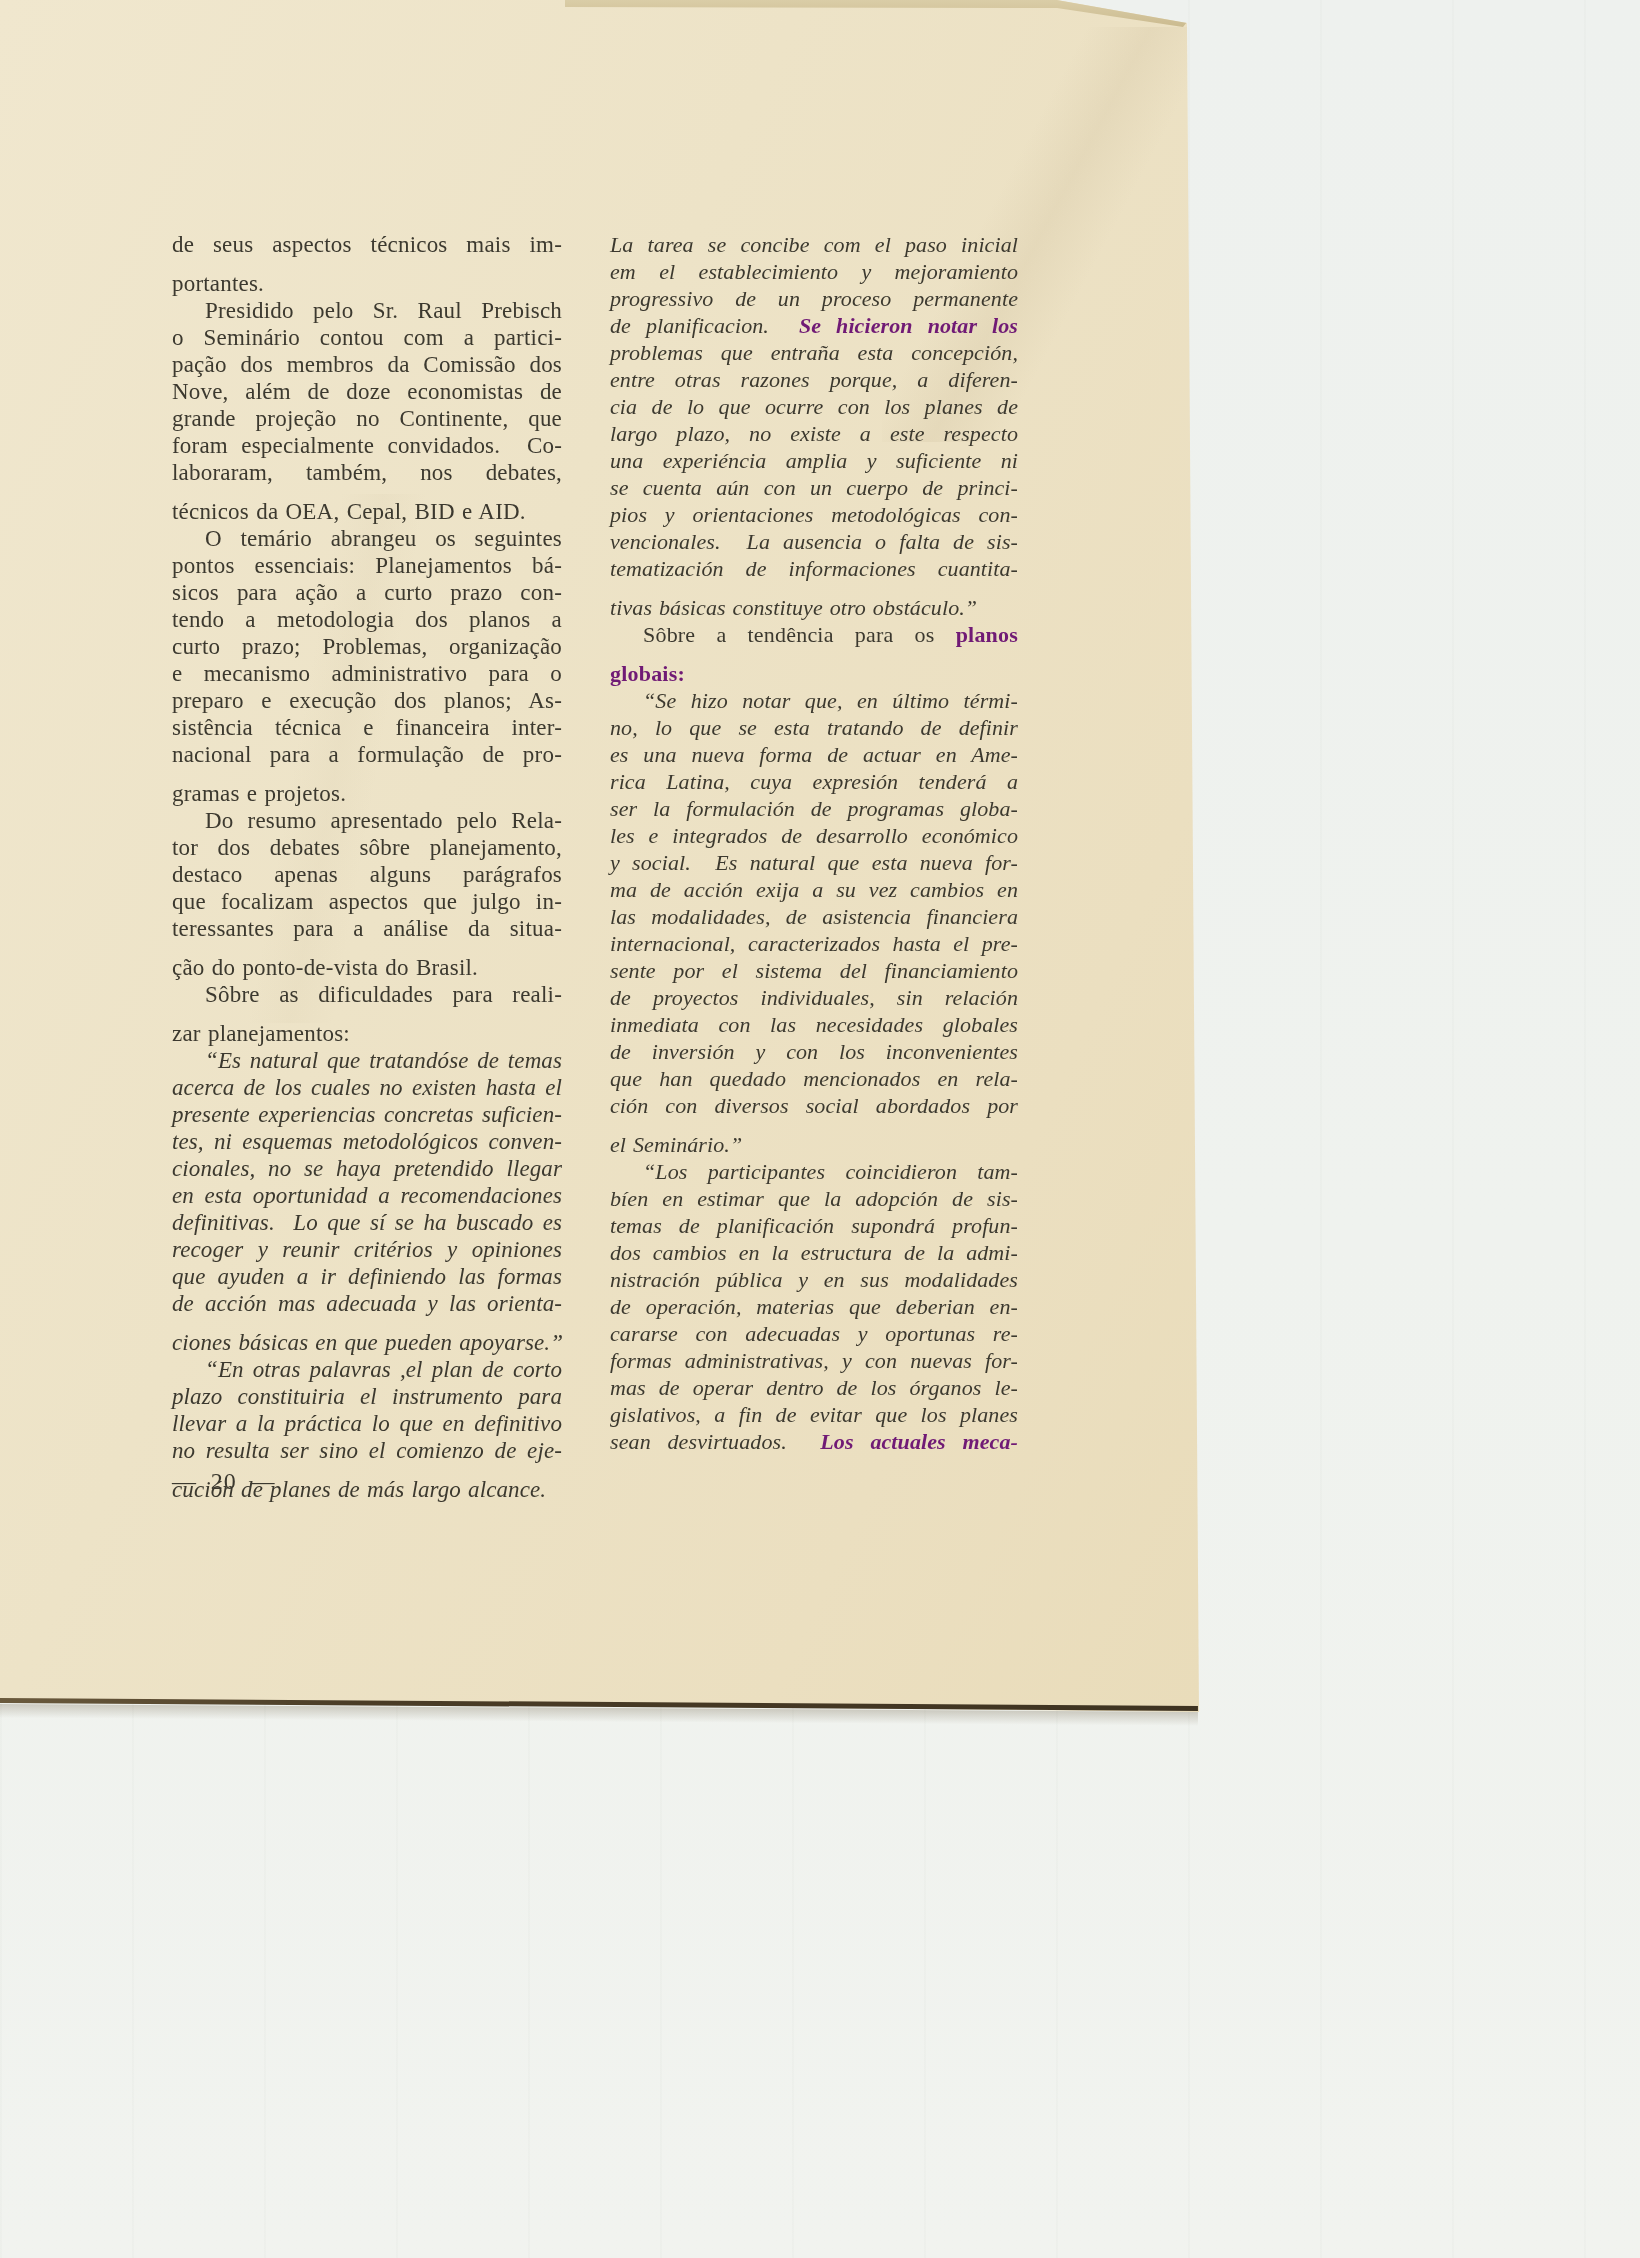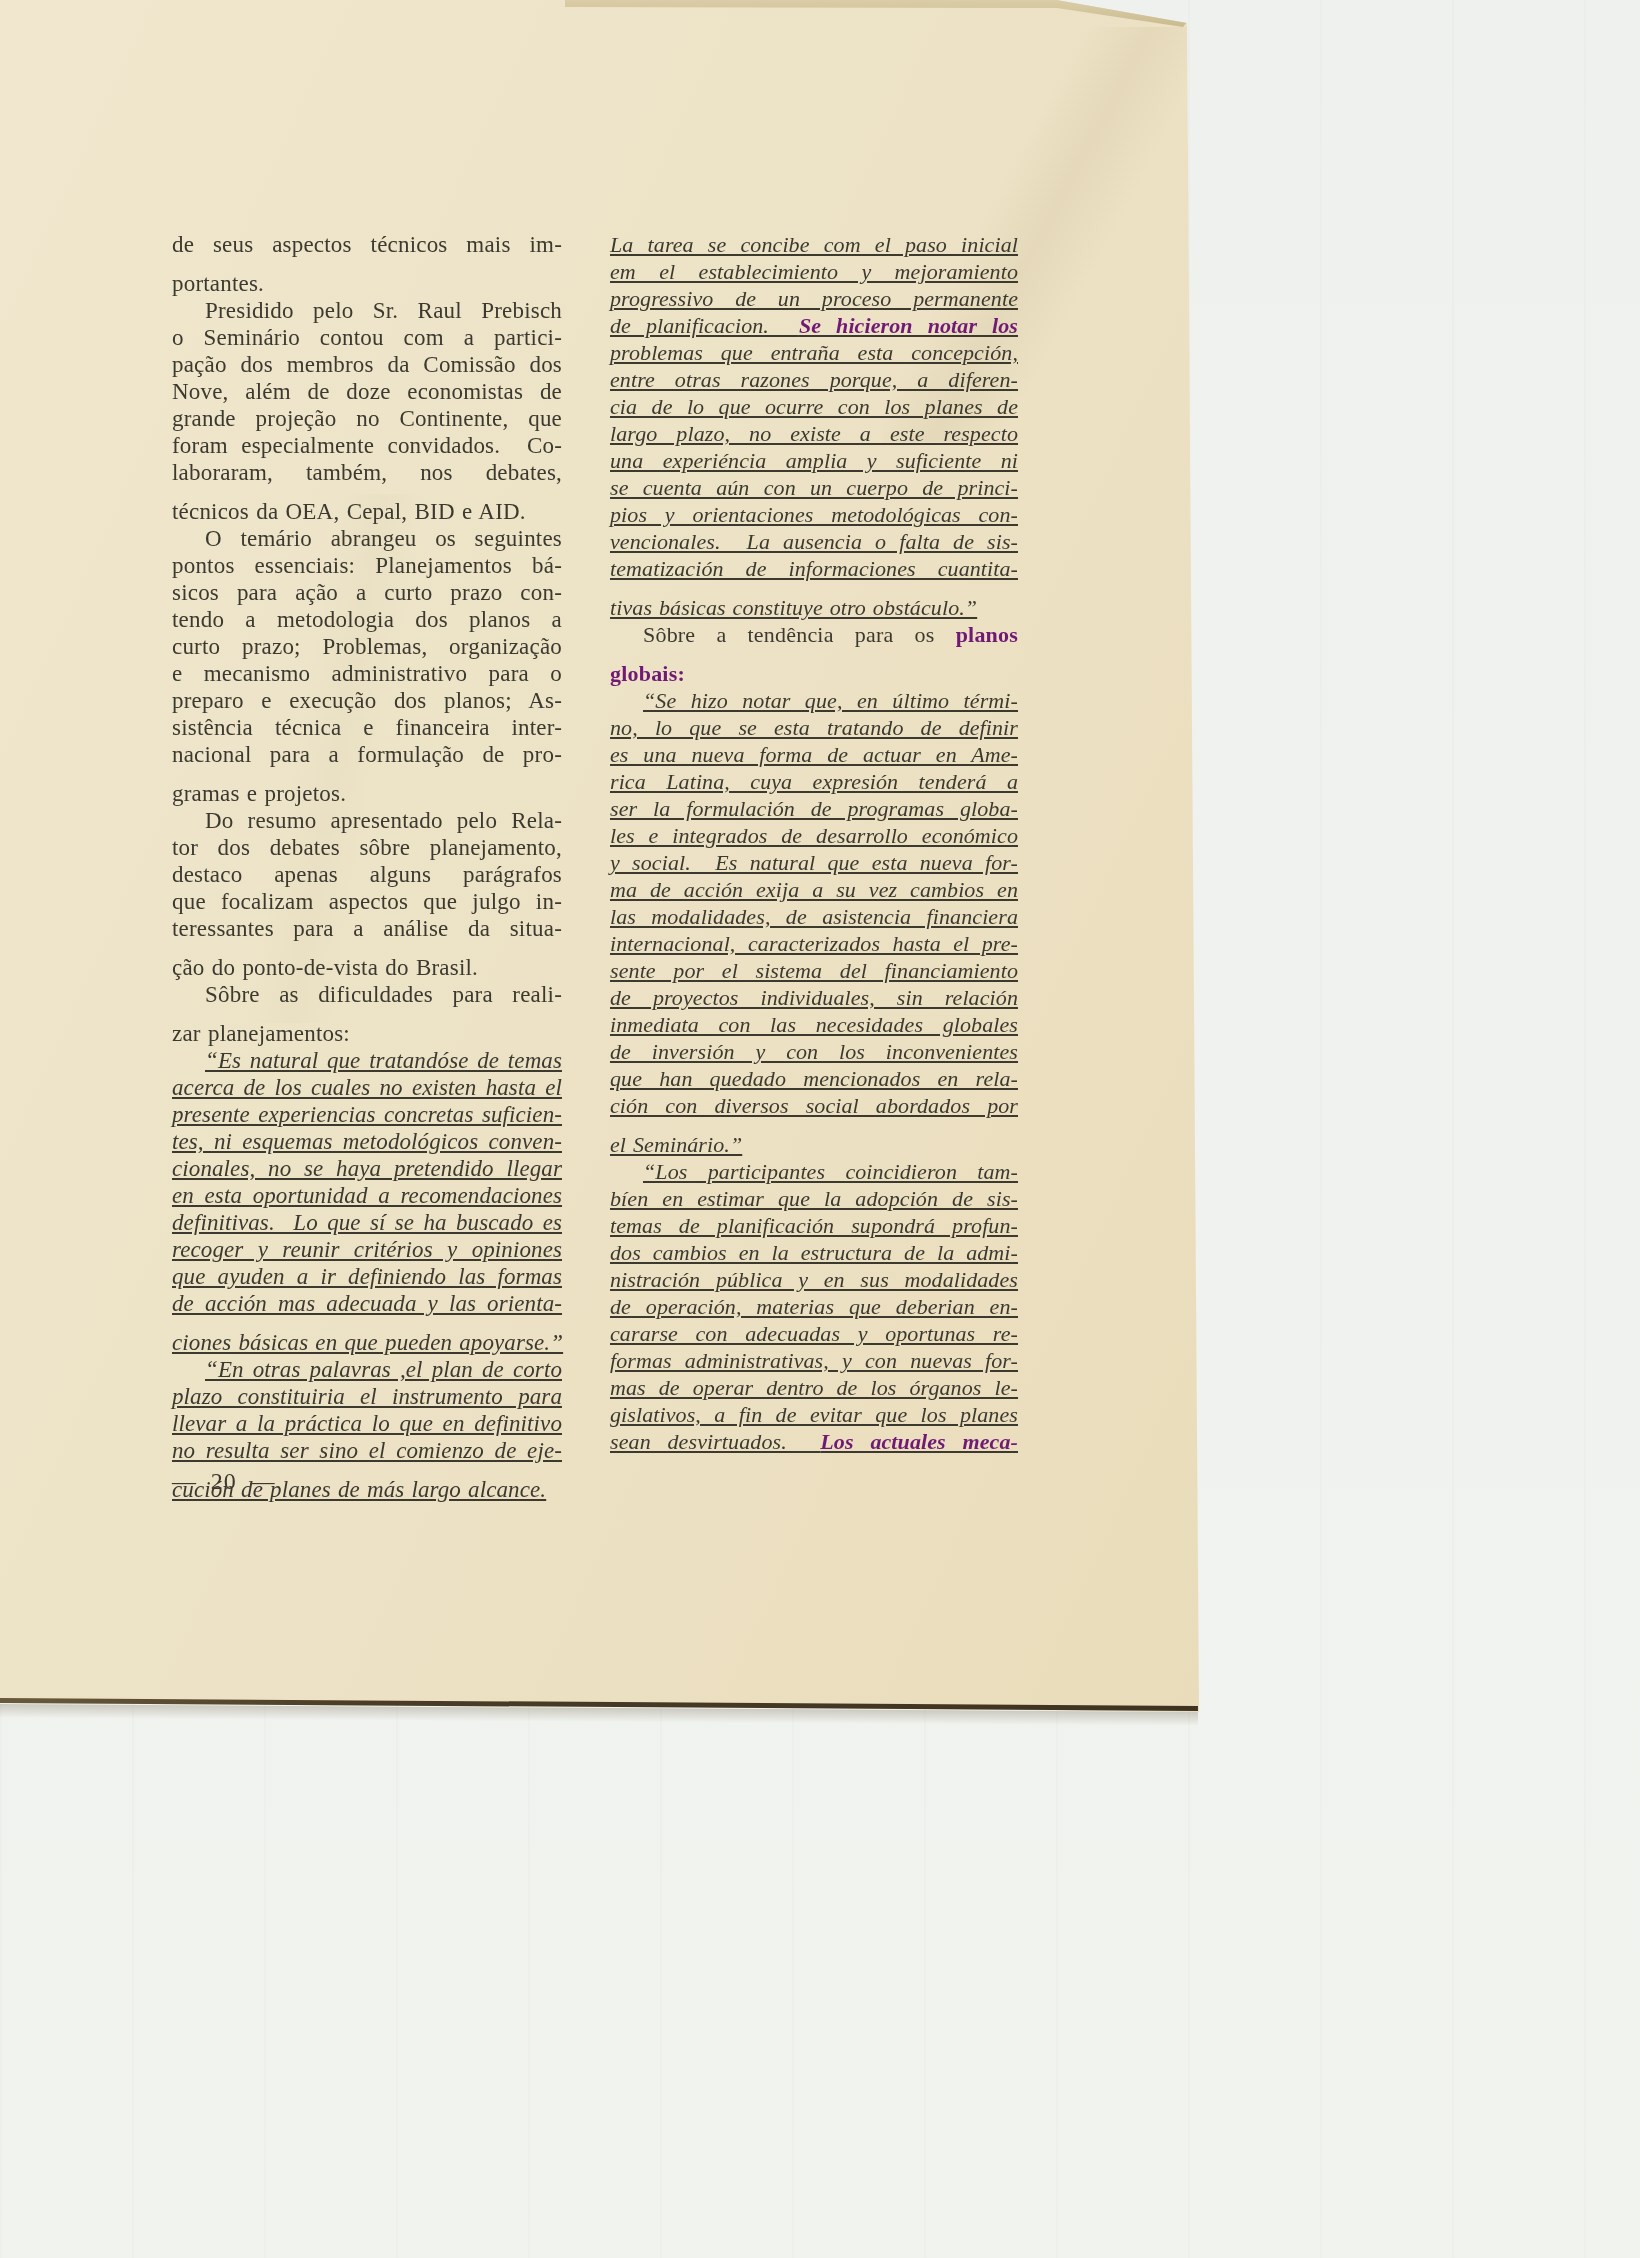--- a/index.html
+++ b/index.html
@@ -55,21 +55,21 @@
   }
   .col-left{left:172px;width:390px;}
   .col-right{left:610px;width:408px;font-size:22px;}
   .line{
     height:27px;
     text-align:justify;text-align-last:justify;
     white-space:nowrap;
   }
   .line.flush{text-align-last:left;margin-top:12px;}
   .line.ind{text-indent:33px;}
-  .line.it{font-style:italic;letter-spacing:0.1px;text-decoration:underline;}
+  .line.it{font-style:italic;letter-spacing:0.1px;}
   .b{font-weight:bold;color:#701a75;}
   .page-number{
     position:absolute;left:172px;top:1468px;width:846px;height:27px;
     text-align:left;font-size:24px;color:#3c392f;letter-spacing:0.9px;word-spacing:7px;
   }
 </style>
 </head>
 <body>
 
 <div class="backing-streaks"></div>

